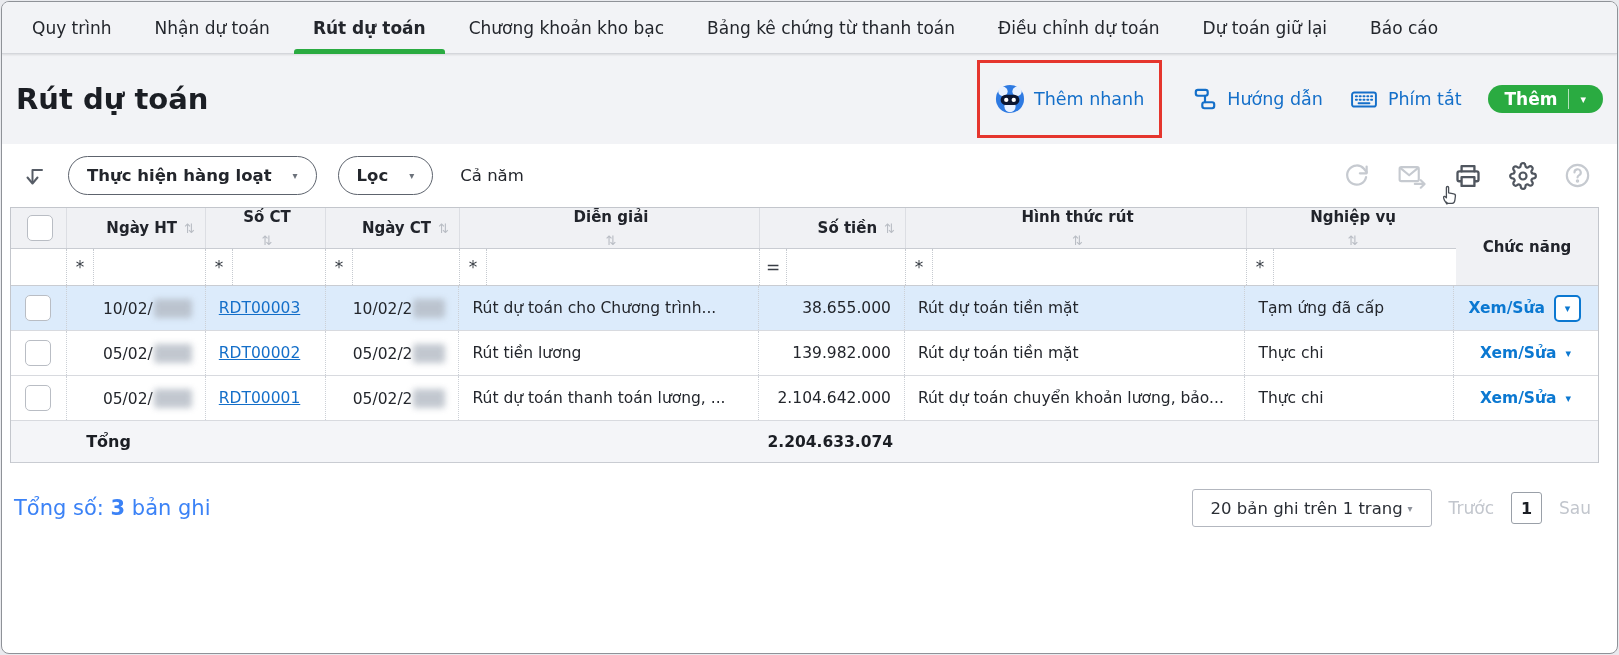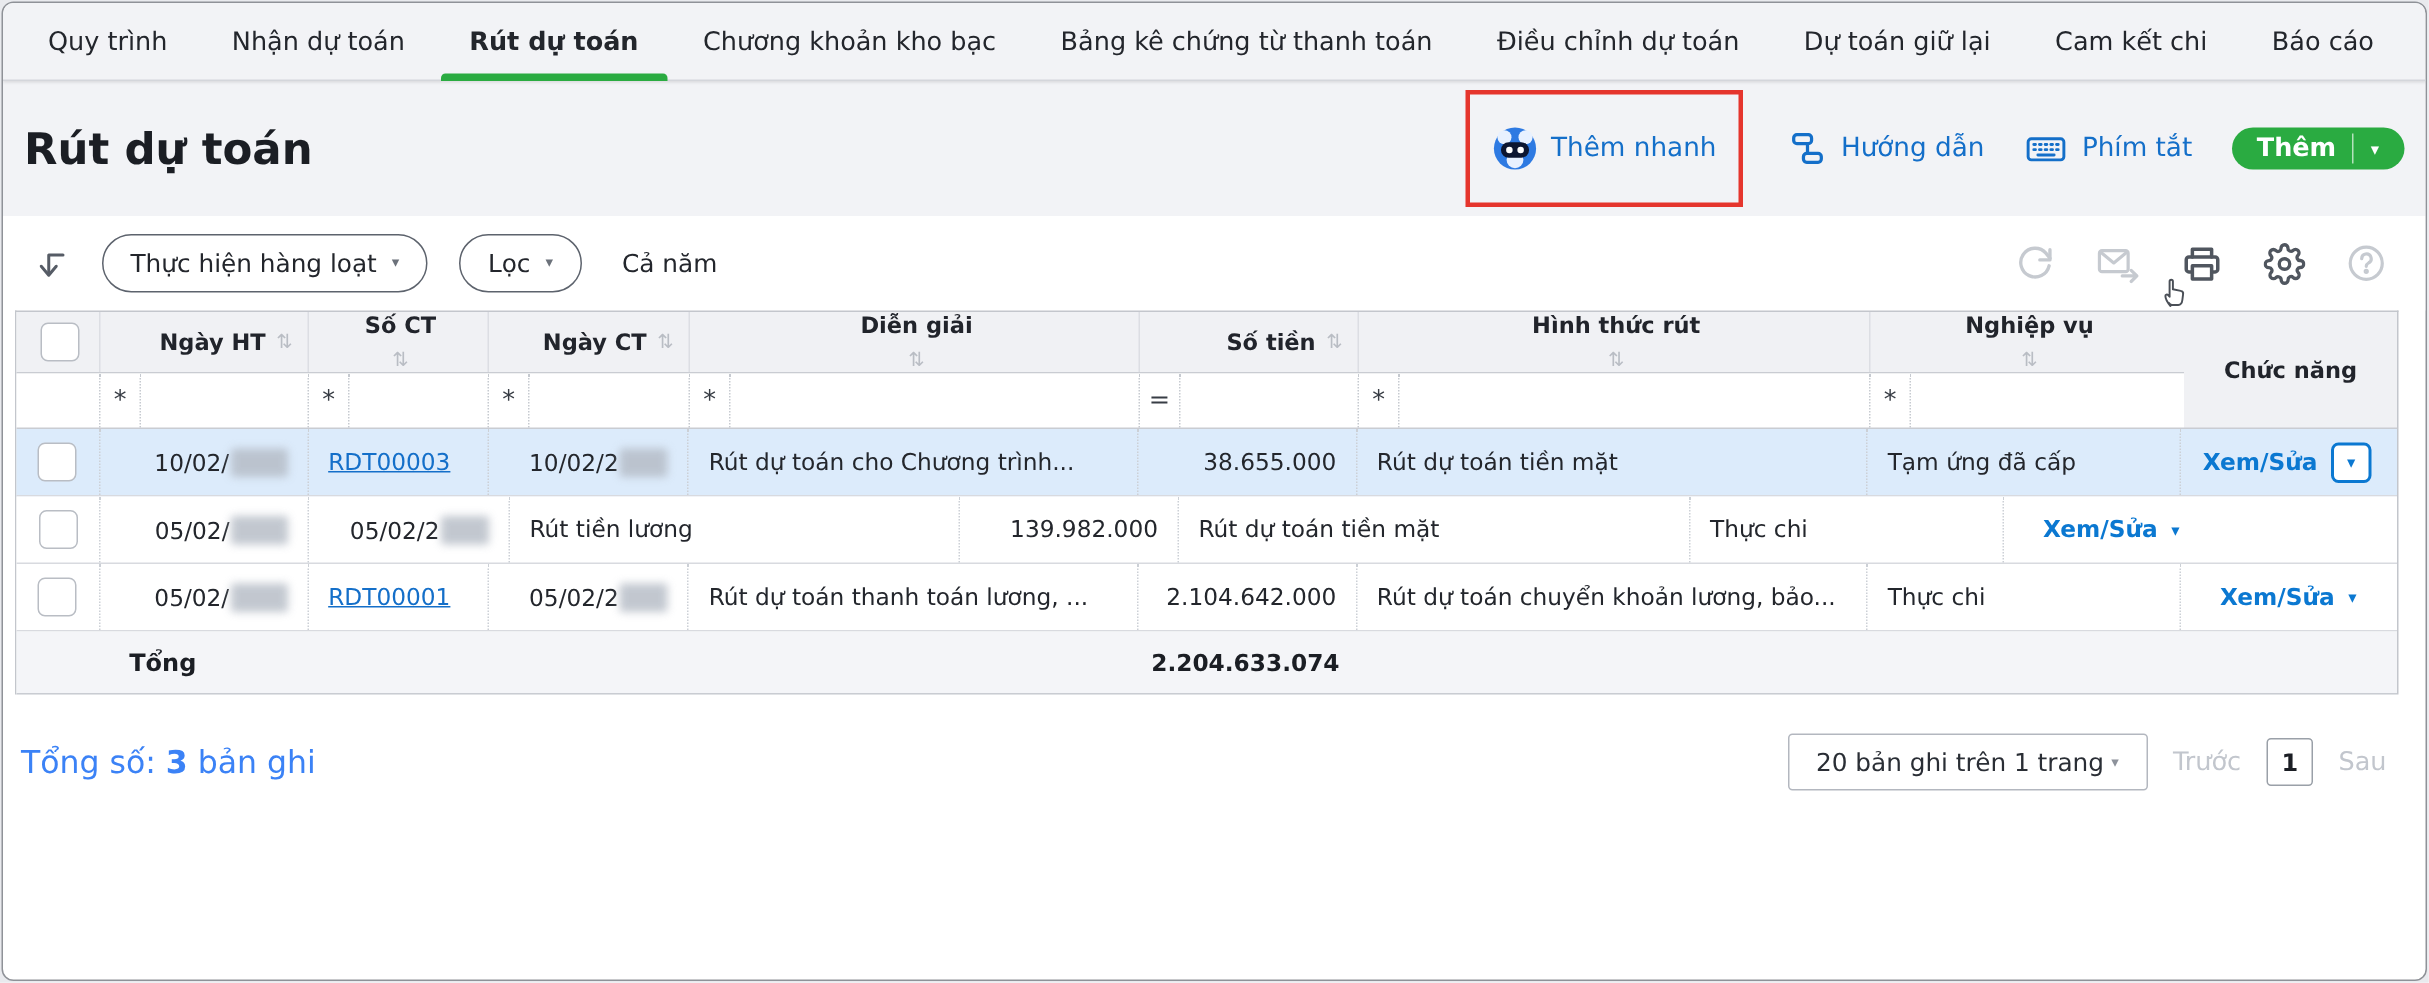--- a/index.html
+++ b/index.html
@@ -33,21 +33,21 @@
     background:#2aab41; color:#fff; font-weight:bold; font-size:17px;
     height:28px; border-radius:22px; display:flex; align-items:center; padding:0 17px; cursor:pointer;
   }
   .add-btn .divider { width:1px; height:20px; background:rgba(255,255,255,.65); margin:0 11px; }
   .add-btn .caret { font-size:11px; line-height:1; }
   
   .toolbar { height:63px; background:#fff; display:flex; align-items:center; padding:0 26px 0 18px; }
   .jump-icon { margin-right:22px; display:flex; cursor:pointer; }
   .pill {
     border:1.5px solid #5d636d; border-radius:20px; height:39px; display:flex; align-items:center;
-    padding:0 18px; gap:10px; font-size:16.5px; font-weight:400; color:#23262c; cursor:pointer; white-space:nowrap;
+    padding:0 18px; gap:21px; font-size:16.5px; font-weight:700; color:#23262c; cursor:pointer; white-space:nowrap;
   }
   .pill + .pill { margin-left:21px; }
   .pill .caret { font-size:10px; color:#6c727b; }
   .period { margin-left:27px; font-size:16.5px; color:#23262c; }
   .tool-icons { margin-left:auto; display:flex; align-items:center; gap:27px; position:relative; }
   .ticon { display:flex; cursor:pointer; }
   .hand-cursor { position:absolute; left:96px; top:20px; pointer-events:none; }
   
   .table { margin-left:8px; width:1589px; border:1px solid #c3c6cc; border-bottom:none; font-size:15.5px; }
   .col-c0{width:56px;} .col-c1{width:139px;} .col-c2{width:120px;} .col-c3{width:134px;}
@@ -115,21 +115,20 @@
 <div class="window">
 
   <div class="nav">
     <div class="nav-tab">Quy trình</div>
     <div class="nav-tab">Nhận dự toán</div>
     <div class="nav-tab active">Rút dự toán</div>
     <div class="nav-tab">Chương khoản kho bạc</div>
     <div class="nav-tab">Bảng kê chứng từ thanh toán</div>
     <div class="nav-tab">Điều chỉnh dự toán</div>
     <div class="nav-tab">Dự toán giữ lại</div>
-    <div class="nav-tab">Cam kết chi</div>
     <div class="nav-tab">Báo cáo</div>
 
   </div>
 
   <div class="band">
     <div class="page-title">Rút dự toán</div>
     <div class="band-right">
       <div class="quick-add-box">
         <div class="hbtn">
           <span>
@@ -328,20 +327,23 @@
       </div>
     </div>
 
     <div class="trow">
       <div class="tcell col-c0 center" style="border-right:1px dotted #ccd0d6;">
           <span class="chk"></span>
         </div>
       <div class="tcell col-c1 right">
           <span><span>05/02/</span><span class="blur-year"></span></span>
         </div>
+      <div class="tcell col-c2">
+          <span class="doc-link">RDT00002</span>
+        </div>
       <div class="tcell col-c3 right">
           <span><span>05/02/2</span><span class="blur-year narrow"></span></span>
         </div>
       <div class="tcell col-c4">
           <span>Rút tiền lương</span>
         </div>
       <div class="tcell col-c5 right">
           <span>139.982.000</span>
         </div>
       <div class="tcell col-c6">

